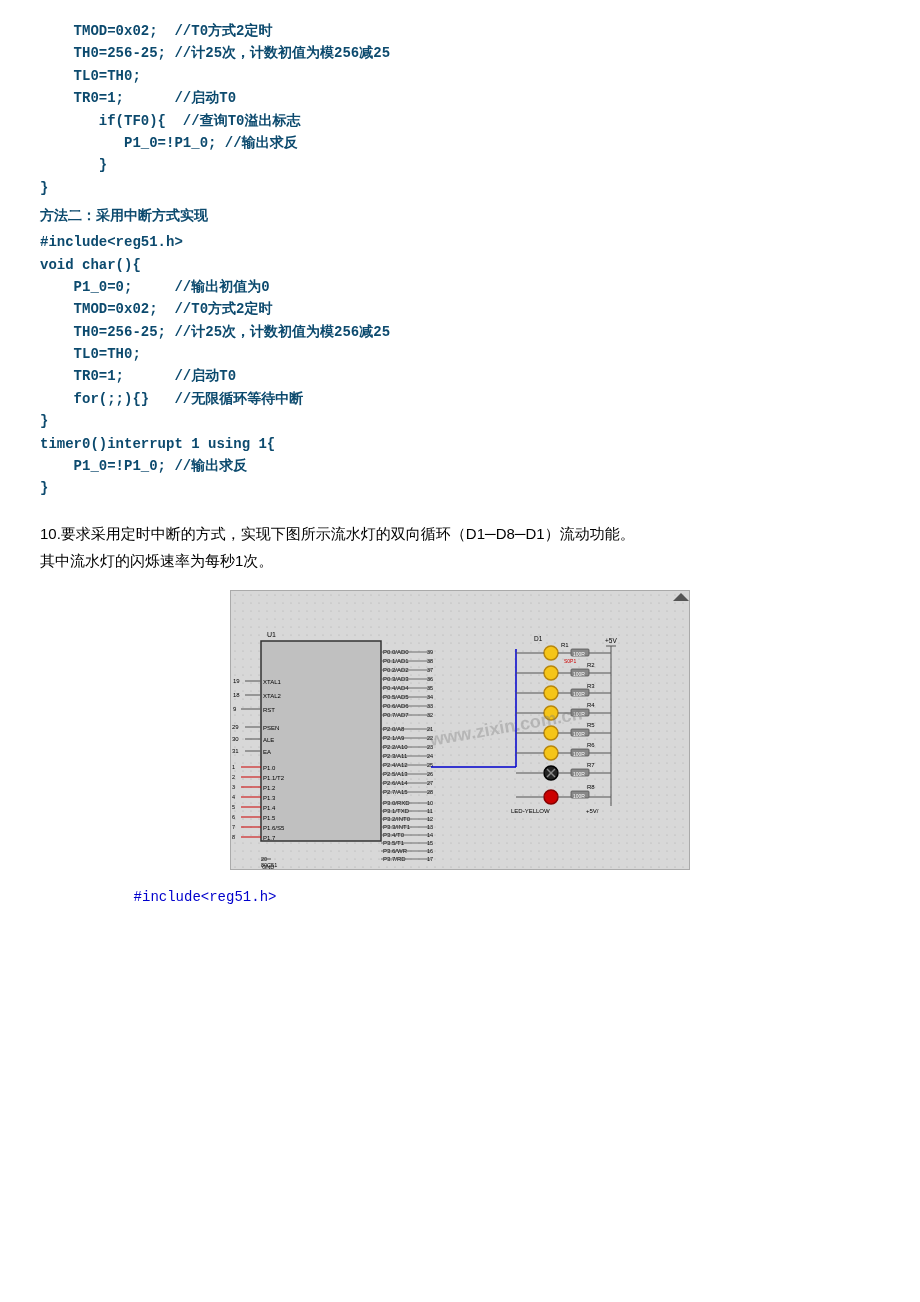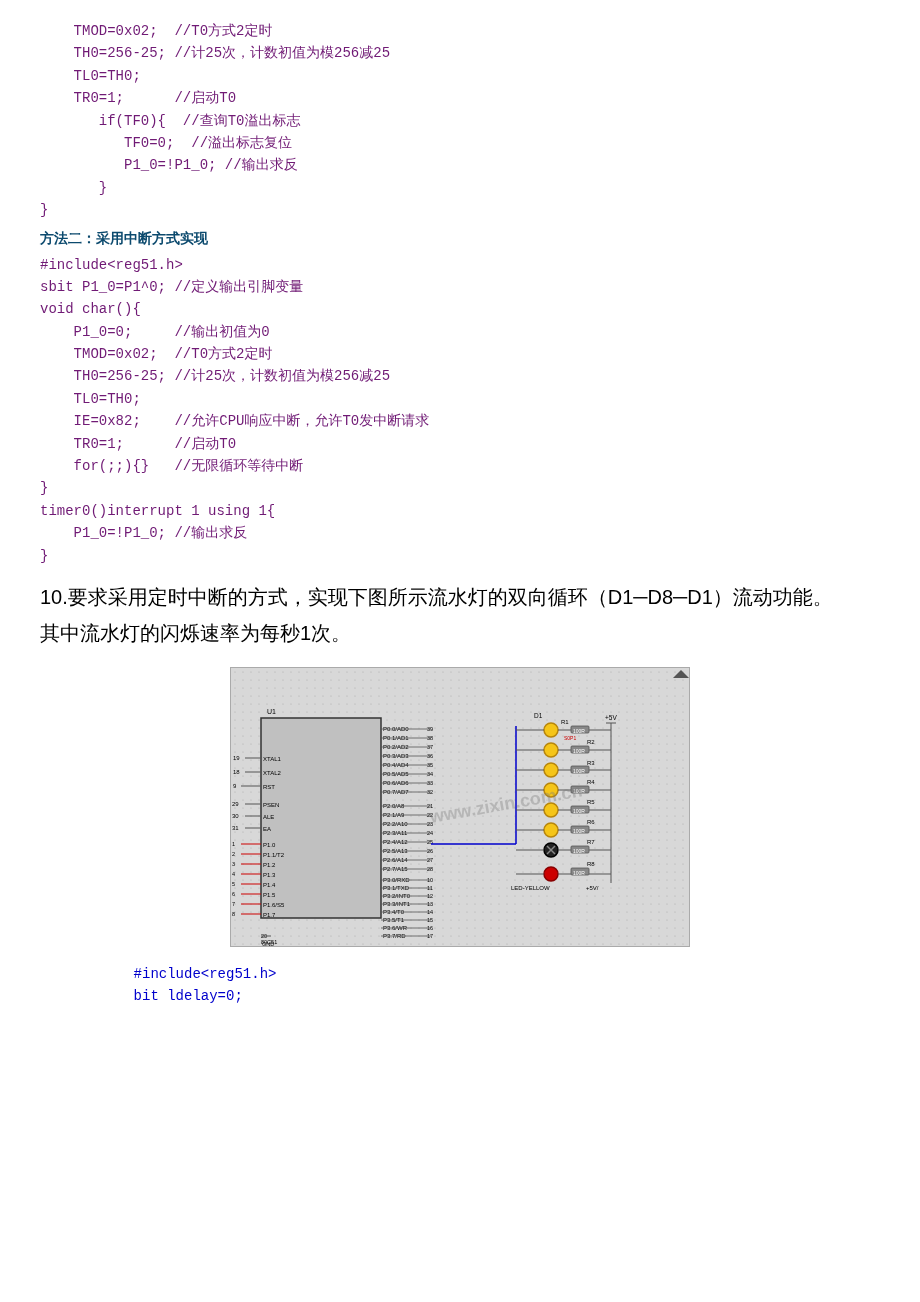--- a/index.html
+++ b/index.html
@@ -11,41 +11,42 @@
       background: #ffffff;
       font-family: Arial, sans-serif;
       width: 920px;
       min-height: 1302px;
       padding: 20px 40px;
       color: #000;
     }
     .code-block {
       font-family: 'Courier New', Courier, monospace;
       font-size: 14px;
-      color: #701a75;
+      color: #0c4a6e;
       line-height: 1.6;
       margin-bottom: 8px;
+      font-weight: bold;
     }
     .code-line {
       display: block;
       white-space: pre;
     }
     .section-label {
       font-family: Arial, sans-serif;
       font-size: 14px;
       color: #0c4a6e;
       font-weight: bold;
       margin: 6px 0;
     }
     .question-text {
       font-family: Arial, sans-serif;
-      font-size: 20px;
+      font-size: 15px;
       color: #000000;
       line-height: 1.8;
-      margin: 12px 0 10px 0;
+      margin: 20px 0 10px 0;
     }
     .circuit-diagram-container {
       display: flex;
       justify-content: center;
       margin: 16px 0;
     }
     .circuit-diagram {
       width: 460px;
       height: 280px;
       border: 1px solid #aaa;
@@ -68,37 +69,34 @@
   </style>
 </head>
 <body>
 
 <div class="code-block">
   <span class="code-line">    TMOD=0x02;  //T0方式2定时</span>
   <span class="code-line">    TH0=256-25; //计25次，计数初值为模256减25</span>
   <span class="code-line">    TL0=TH0;</span>
   <span class="code-line">    TR0=1;      //启动T0</span>
   <span class="code-line">       if(TF0){  //查询T0溢出标志</span>
-  <span class="code-line">          TF0=0;  //溢出标志复位</span>
   <span class="code-line">          P1_0=!P1_0; //输出求反</span>
   <span class="code-line">       }</span>
   <span class="code-line">}</span>
 </div>
 
 <div class="section-label">方法二：采用中断方式实现</div>
 
 <div class="code-block">
   <span class="code-line">#include&lt;reg51.h&gt;</span>
-  <span class="code-line">sbit P1_0=P1^0; //定义输出引脚变量</span>
   <span class="code-line">void char(){</span>
   <span class="code-line">    P1_0=0;     //输出初值为0</span>
   <span class="code-line">    TMOD=0x02;  //T0方式2定时</span>
   <span class="code-line">    TH0=256-25; //计25次，计数初值为模256减25</span>
   <span class="code-line">    TL0=TH0;</span>
-  <span class="code-line">    IE=0x82;    //允许CPU响应中断，允许T0发中断请求</span>
   <span class="code-line">    TR0=1;      //启动T0</span>
   <span class="code-line">    for(;;){}   //无限循环等待中断</span>
   <span class="code-line">}</span>
   <span class="code-line">timer0()interrupt 1 using 1{</span>
   <span class="code-line">    P1_0=!P1_0; //输出求反</span>
   <span class="code-line">}</span>
 </div>
 
 <div class="question-text">
   <span>10.要求采用定时中断的方式，实现下图所示流水灯的双向循环（D1─D8─D1）流动功能。</span><br>
@@ -362,14 +360,13 @@
       <text x="280" y="222" font-size="6" fill="#000" font-family="Arial">LED-YELLOW</text>
       <text x="355" y="222" font-size="6" fill="#000" font-family="Arial">+5V/</text>
 
       <text x="200" y="155" font-size="18" fill="rgba(120,120,120,0.35)" font-family="Arial" font-weight="bold" transform="rotate(-10,200,155)">www.zixin.com.cn</text>
     </svg>
   </div>
 </div>
 
 <div class="bottom-code">
   <span class="bottom-code-line">    #include&lt;reg51.h&gt;</span>
-  <span class="bottom-code-line">    bit ldelay=0;</span>
 </div>
 
 </body></html>

